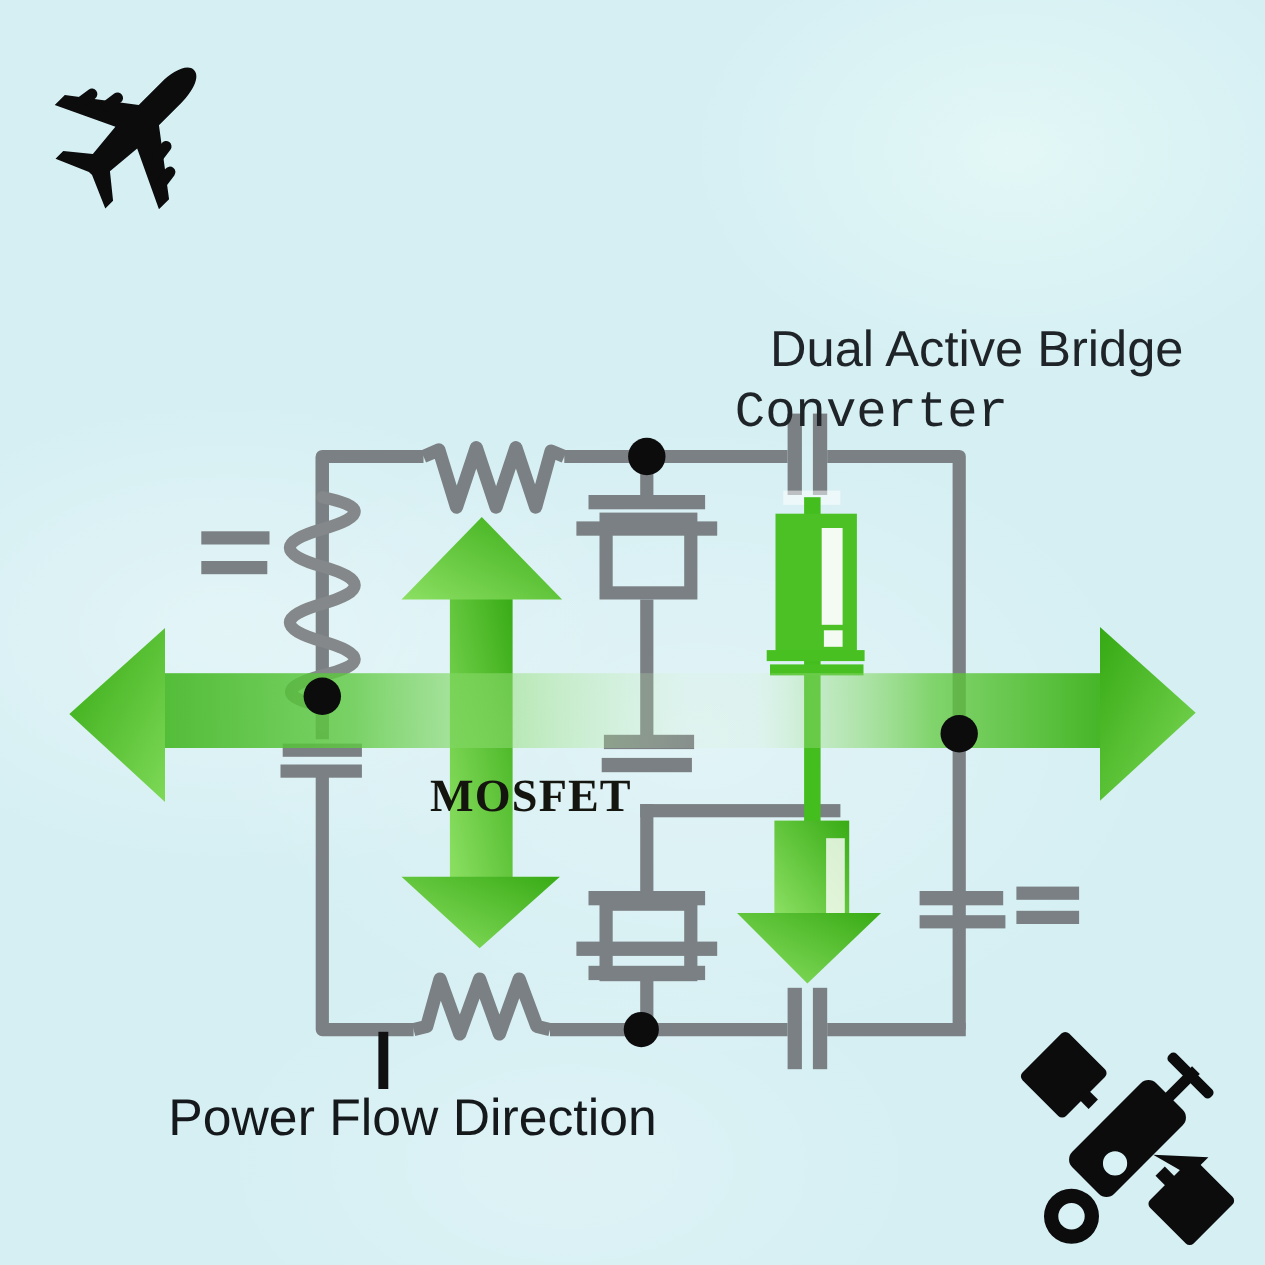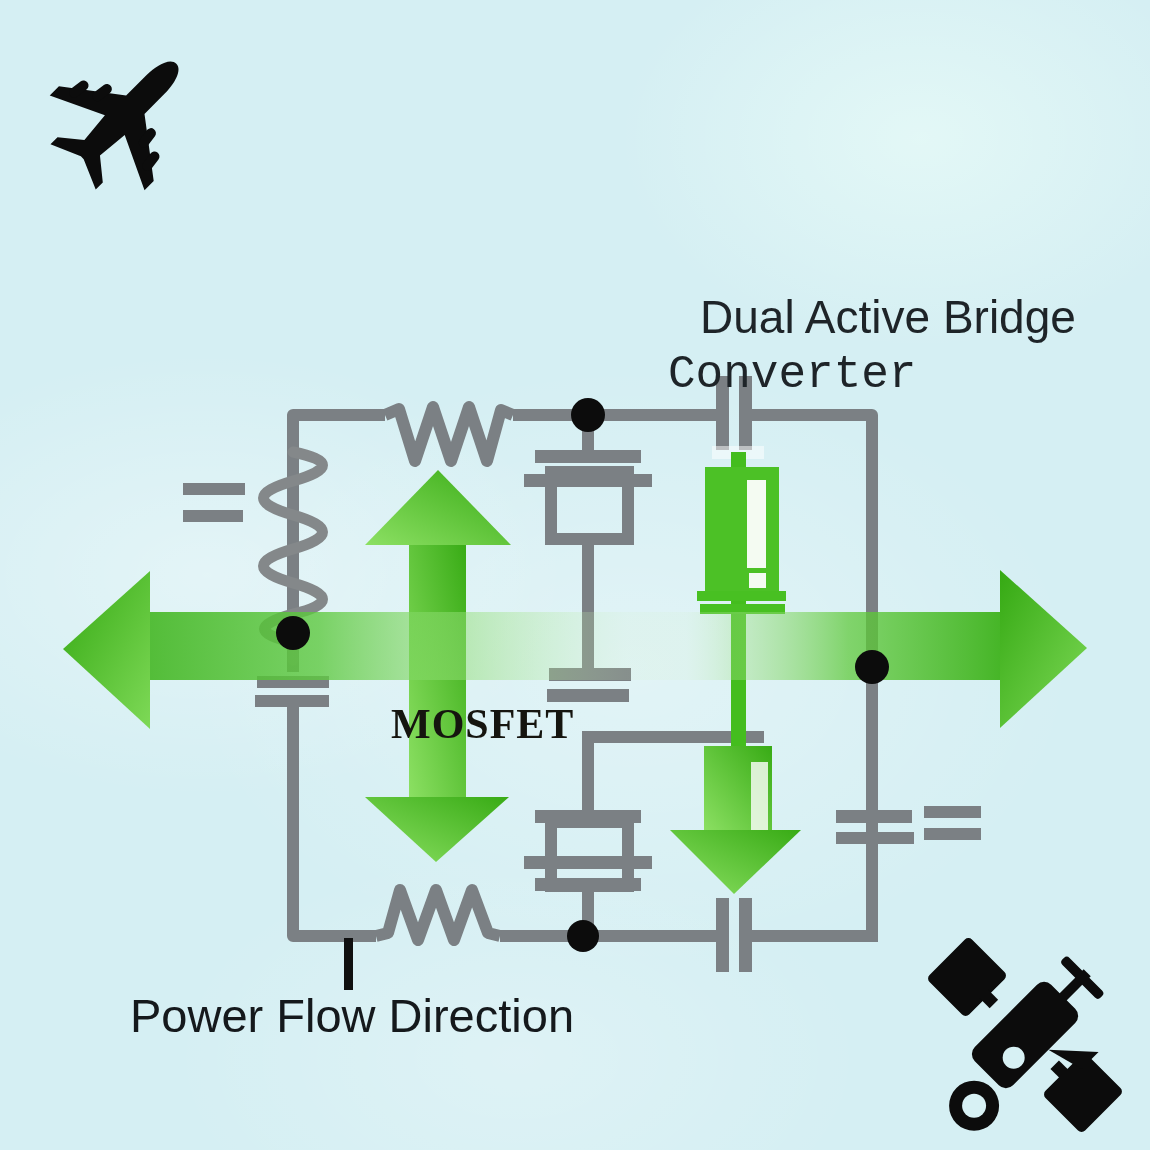--- a/index.html
+++ b/index.html
@@ -36,21 +36,21 @@
   .mosfet-label{
     left:350px;top:700px;
     font-family:"Liberation Serif",serif;
     font-weight:bold;
     font-size:42px;
     color:#15150f;
     letter-spacing:1px;
     margin-left:41px;
   }
   .power-label{
-    left:130px;top:988px;
+    left:153px;top:988px;
     font-size:47px;
     color:#15191c;
   }
 </style>
 </head>
 <body>
 
 <div class="canvas">
 
   <svg class="layer" width="1150" height="1150" viewBox="0 0 1150 1150">

